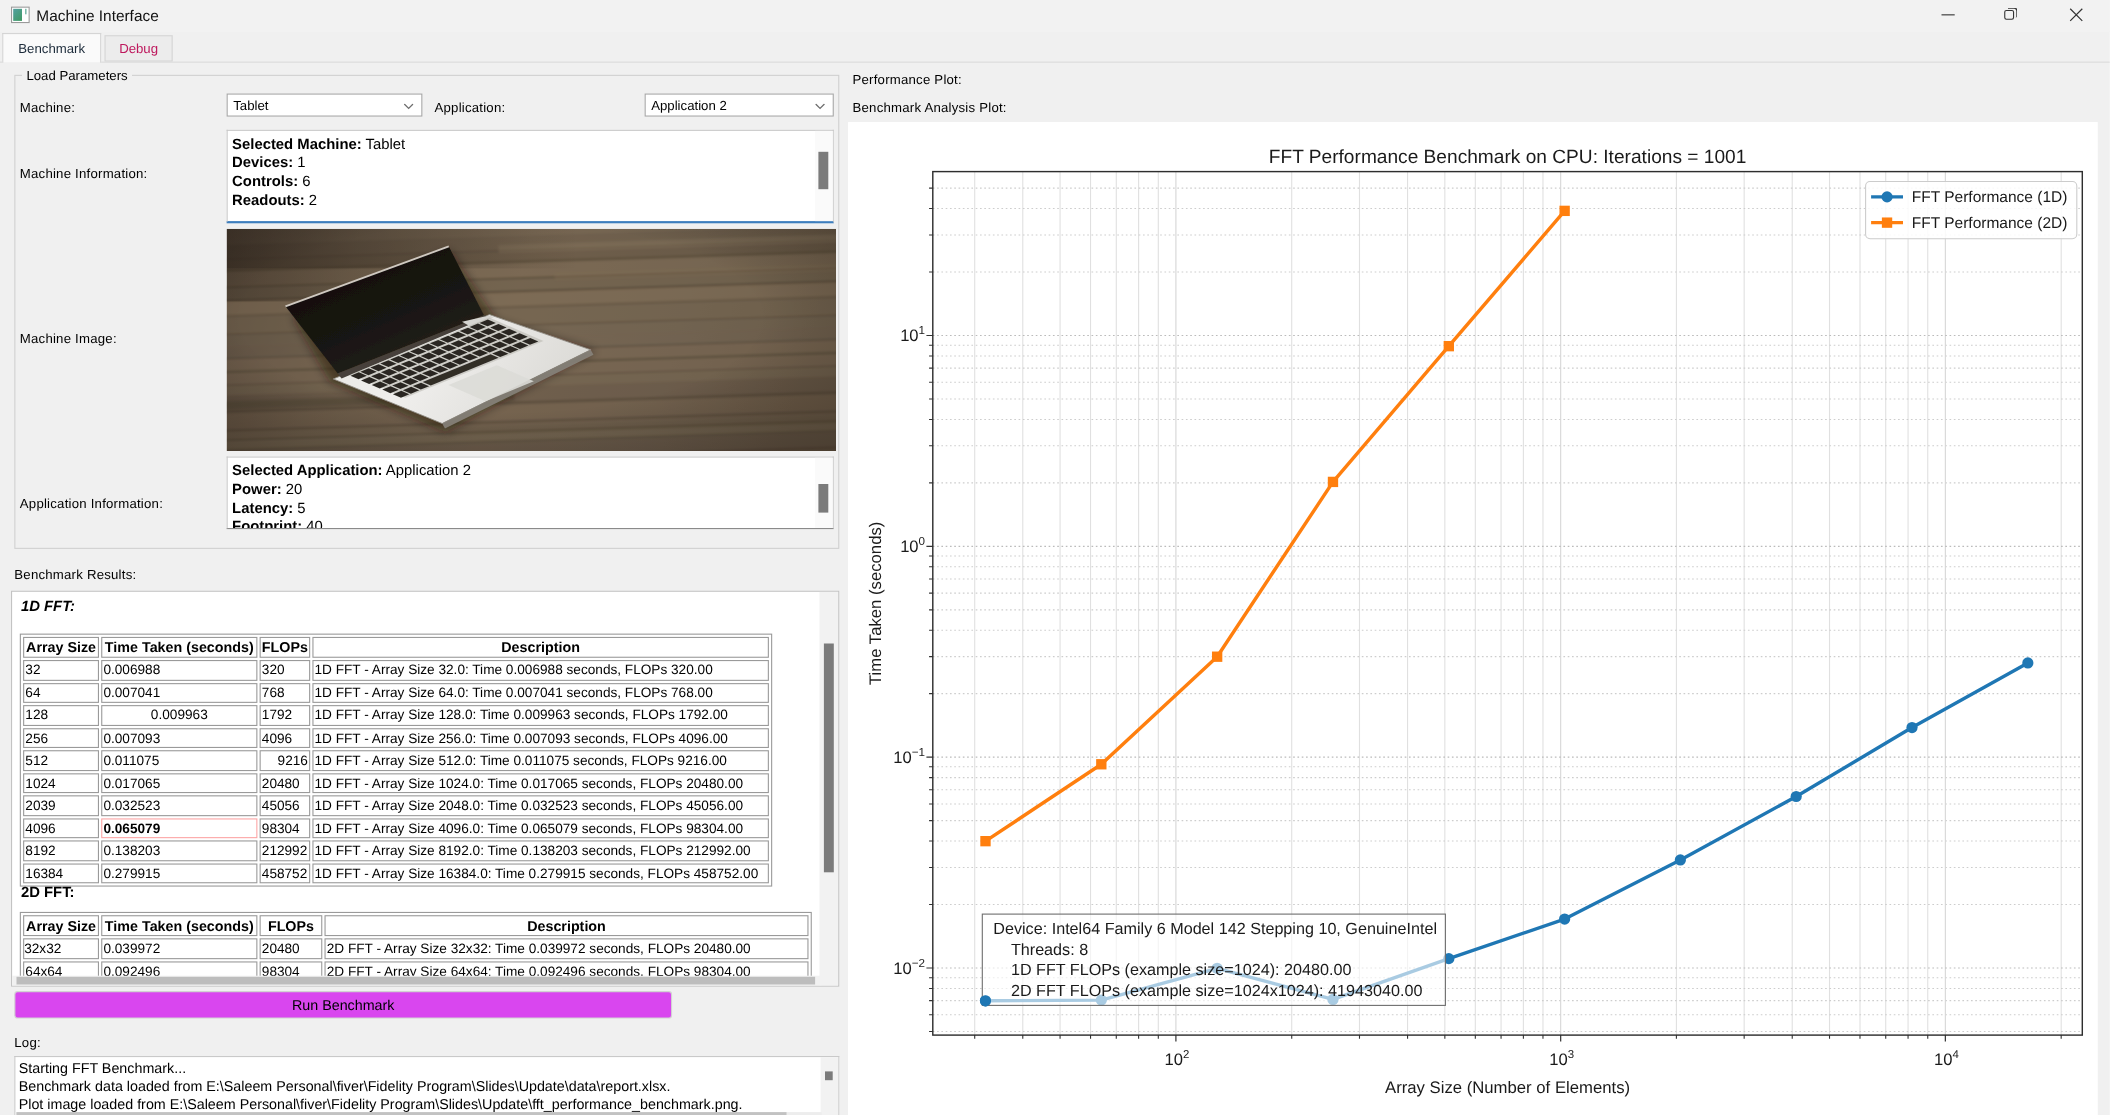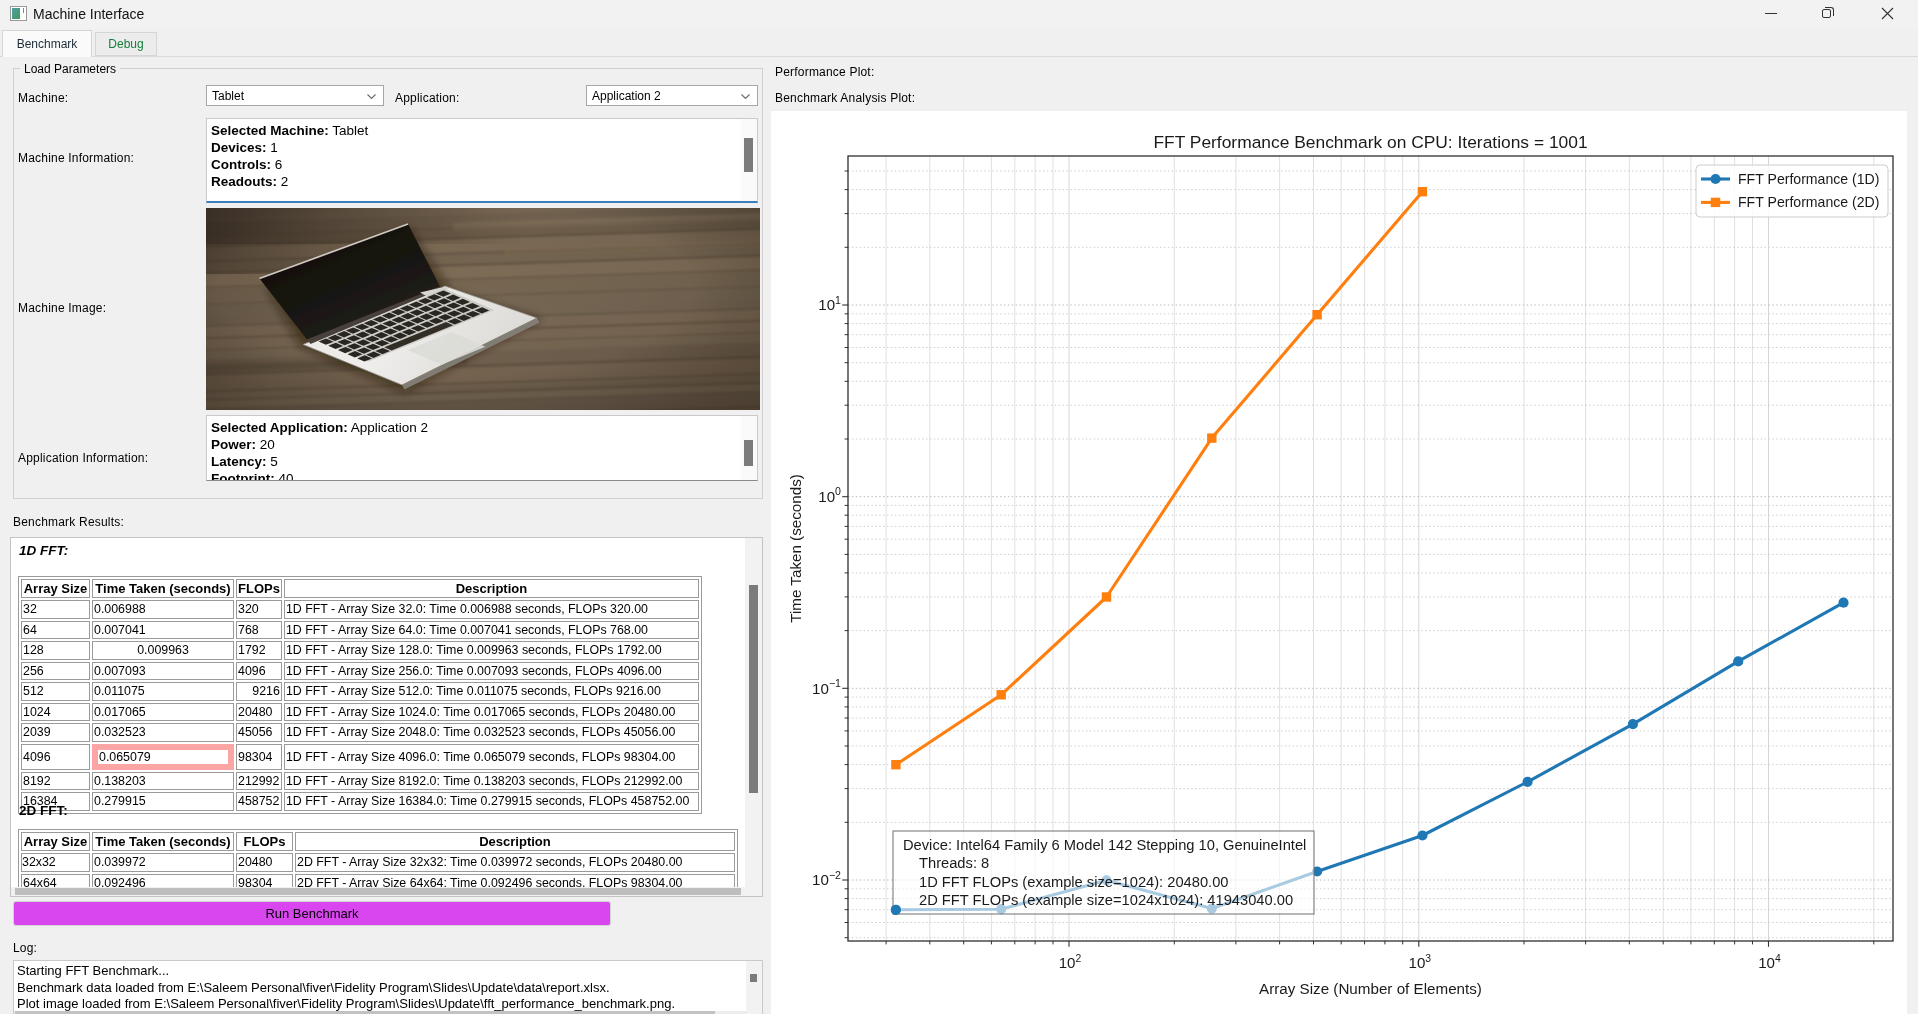--- a/index.html
+++ b/index.html
@@ -21,21 +21,21 @@
 
 <div class="abs" style="left:1765px;top:13px;width:12px;height:1px;background:#333;"></div>
 <div class="abs" style="left:1822px;top:9px;width:9px;height:9px;border:1px solid #333;border-radius:2px;"></div>
 <div class="abs" style="left:1825px;top:7px;width:9px;height:9px;border-top:1px solid #333;border-right:1px solid #333;border-top-right-radius:3px;"></div>
 <svg class="abs" style="left:1881px;top:7px;" width="13" height="13" viewBox="0 0 13 13">
     <path d="M1 1 L12 12 M12 1 L1 12" stroke="#333" stroke-width="1.1"></path>
   </svg>
 
 <div class="abs" style="left:0;top:56px;width:1918px;height:1px;background:#dadada;"></div>
 <div class="abs" style="left:95px;top:32px;width:62px;height:24px;background:#ececec;border:1px solid #d5d5d5;"></div>
-<div class="abs" style="left:95px;top:37px;width:62px;height:19px;font-size:12px;text-align:center;color:#15803d;">Debug</div>
+<div class="abs" style="left:95px;top:37px;width:62px;height:19px;font-size:12px;text-align:center;color:#be185d;">Debug</div>
 <div class="abs" style="left:2px;top:30px;width:90px;height:27px;background:#fafafa;border:1px solid #d5d5d5;border-bottom:none;"></div>
 <div class="abs" style="left:2px;top:37px;width:90px;height:19px;font-size:12px;text-align:center;color:#1c2b3a;">Benchmark</div>
 
 <div class="abs" style="left:13px;top:68px;width:750px;height:431px;border:1px solid #d0d0d0;"></div>
 <div class="abs" style="left:20px;top:62px;background:#f0f0f0;padding:0 4px;font-size:12px;">Load Parameters</div>
 
 <div class="abs lbl" style="left:18px;top:91px;">Machine:</div>
 <div class="abs lbl" style="left:395px;top:91px;">Application:</div>
 <div class="abs lbl" style="left:18px;top:151px;">Machine Information:</div>
 <div class="abs lbl" style="left:18px;top:301px;">Machine Image:</div>
@@ -291,21 +291,21 @@
 <td style="width:415px;height:18.5px;border:1px solid #9a9a9a;font-size:12.4px;padding:0 1px;white-space:nowrap;overflow:hidden;">1D FFT - Array Size 1024.0: Time 0.017065 seconds, FLOPs 20480.00</td>
 </tr>
 <tr>
 <td style="width:69px;height:18.5px;border:1px solid #9a9a9a;font-size:12.4px;padding:0 1px;white-space:nowrap;overflow:hidden;">2039</td>
 <td style="width:142px;height:18.5px;border:1px solid #9a9a9a;font-size:12.4px;padding:0 1px;white-space:nowrap;overflow:hidden;">0.032523</td>
 <td style="width:44px;height:18.5px;border:1px solid #9a9a9a;font-size:12.4px;padding:0 1px;white-space:nowrap;overflow:hidden;">45056</td>
 <td style="width:415px;height:18.5px;border:1px solid #9a9a9a;font-size:12.4px;padding:0 1px;white-space:nowrap;overflow:hidden;">1D FFT - Array Size 2048.0: Time 0.032523 seconds, FLOPs 45056.00</td>
 </tr>
 <tr>
 <td style="width:69px;height:18.5px;border:1px solid #9a9a9a;font-size:12.4px;padding:0 1px;white-space:nowrap;overflow:hidden;">4096</td>
-<td style="width:142px;height:18.5px;border:6px solid #fca5a5;font-size:12.4px;padding:0 1px;white-space:nowrap;overflow:hidden;">0.065079</td>
+<td style="width:142px;height:18.5px;border:1px solid #fca5a5;font-size:12.4px;padding:0 1px;white-space:nowrap;overflow:hidden;font-weight:bold;">0.065079</td>
 <td style="width:44px;height:18.5px;border:1px solid #9a9a9a;font-size:12.4px;padding:0 1px;white-space:nowrap;overflow:hidden;">98304</td>
 <td style="width:415px;height:18.5px;border:1px solid #9a9a9a;font-size:12.4px;padding:0 1px;white-space:nowrap;overflow:hidden;">1D FFT - Array Size 4096.0: Time 0.065079 seconds, FLOPs 98304.00</td>
 </tr>
 <tr>
 <td style="width:69px;height:18.5px;border:1px solid #9a9a9a;font-size:12.4px;padding:0 1px;white-space:nowrap;overflow:hidden;">8192</td>
 <td style="width:142px;height:18.5px;border:1px solid #9a9a9a;font-size:12.4px;padding:0 1px;white-space:nowrap;overflow:hidden;">0.138203</td>
 <td style="width:44px;height:18.5px;border:1px solid #9a9a9a;font-size:12.4px;padding:0 1px;white-space:nowrap;overflow:hidden;">212992</td>
 <td style="width:415px;height:18.5px;border:1px solid #9a9a9a;font-size:12.4px;padding:0 1px;white-space:nowrap;overflow:hidden;">1D FFT - Array Size 8192.0: Time 0.138203 seconds, FLOPs 212992.00</td>
 </tr>
 <tr>

